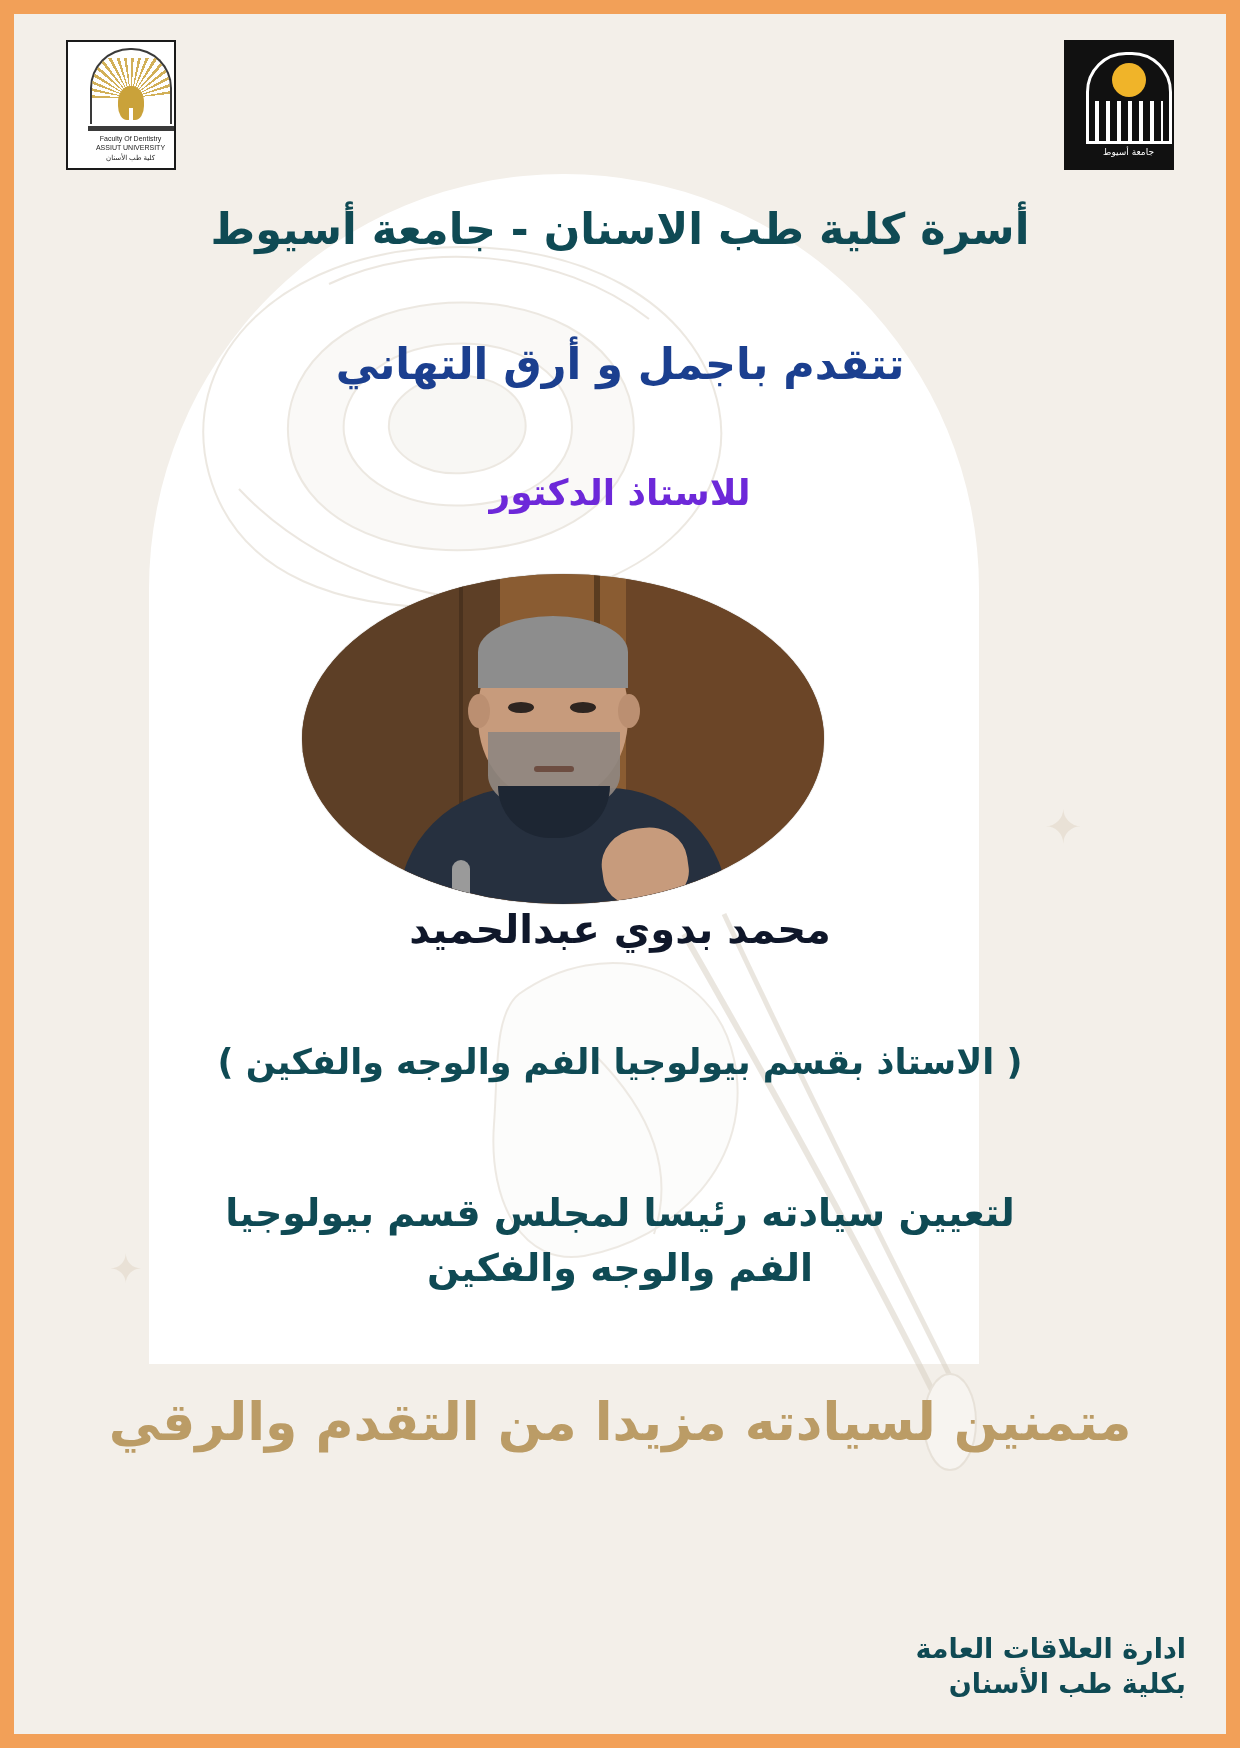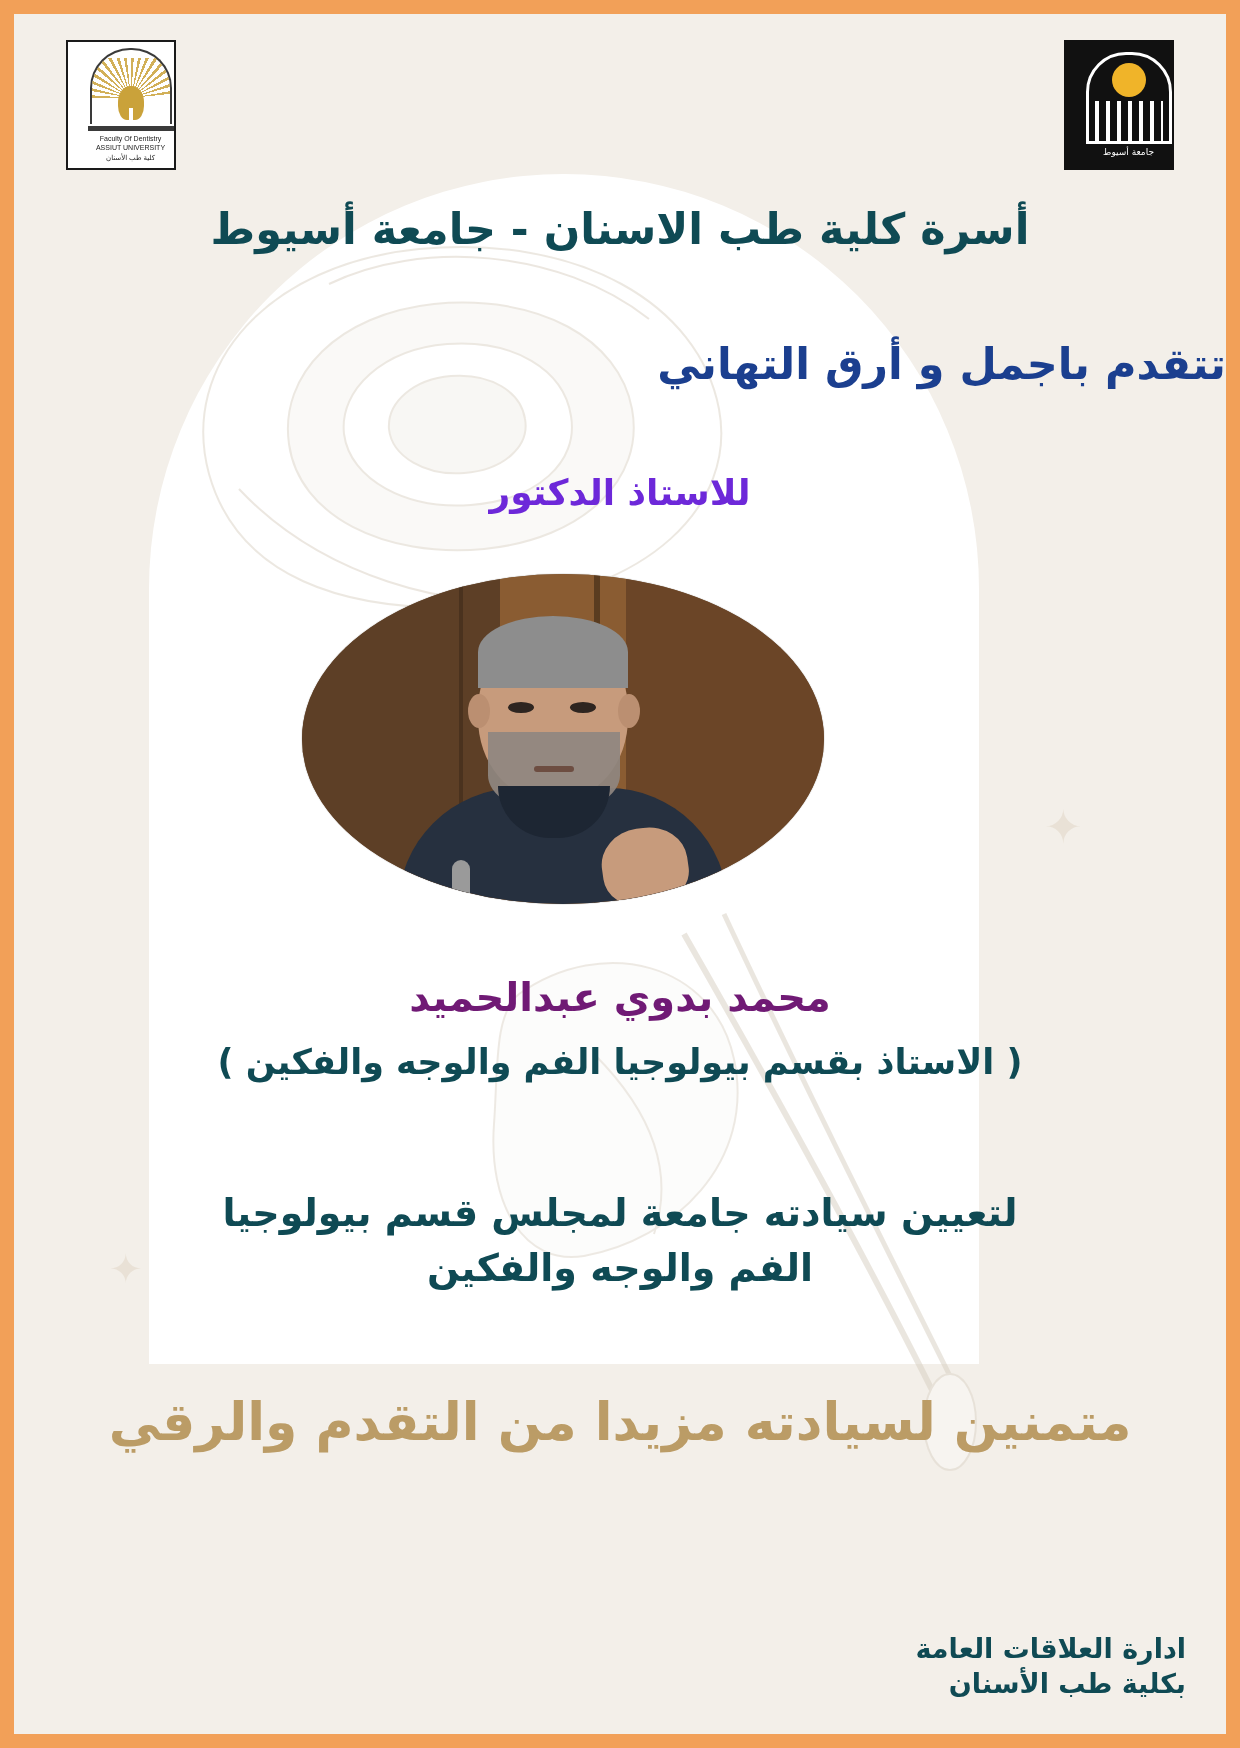--- a/index.html
+++ b/index.html
@@ -162,31 +162,30 @@
     top: 190px;
     font-size: 43px;
     color: #0f4a54;
     letter-spacing: 0;
     margin-left: 28px;
   }
   .l-congrats {
     top: 325px;
     font-size: 43px;
     color: #1b3f8f;
-    text-align: right;
   }
   .l-prof {
     top: 458px;
     font-size: 36px;
     color: #6d28d9;
   }
   .l-name {
-    top: 960px;
+    top: 892px;
     font-size: 40px;
-    color: #701a75;
+    color: #0f172a;
   }
   .l-dept {
     top: 1028px;
     font-size: 35px;
     color: #0f4a54;
   }
   .l-reason {
     top: 1172px;
     font-size: 38px;
     color: #0f4a54;
@@ -355,21 +354,21 @@
       <div class="eye r"></div>
       <div class="beard"></div>
       <div class="mouth"></div>
       <div class="collar"></div>
       <div class="hands"></div>
       <div class="mic"></div>
     </div>
 
     <div class="line l-name">محمد بدوي عبدالحميد</div>
     <div class="line l-dept">( الاستاذ بقسم بيولوجيا الفم والوجه والفكين )</div>
-    <div class="line l-reason">لتعيين سيادته جامعة لمجلس قسم بيولوجيا الفم والوجه والفكين</div>
+    <div class="line l-reason">لتعيين سيادته رئيسا لمجلس قسم بيولوجيا الفم والوجه والفكين</div>
     <div class="line l-wish">متمنين لسيادته مزيدا من التقدم والرقي</div>
 
     <div class="footer">
       <div>ادارة العلاقات العامة</div>
       <div>بكلية طب الأسنان</div>
     </div>
 
   </div>
 </div>
 

